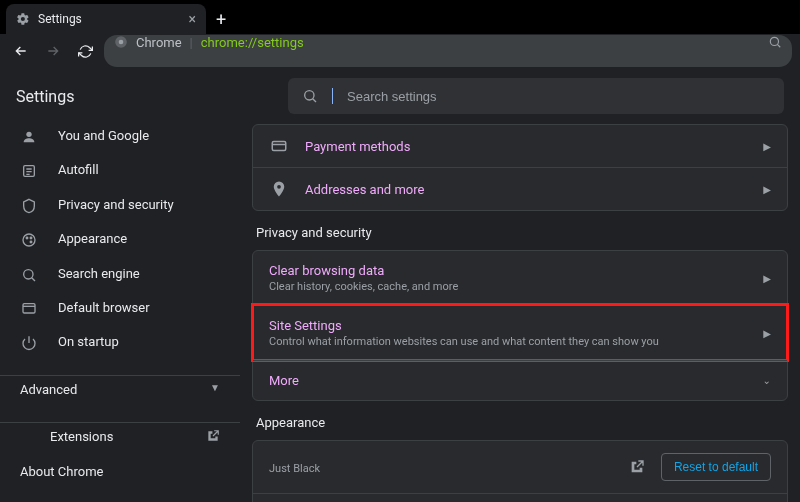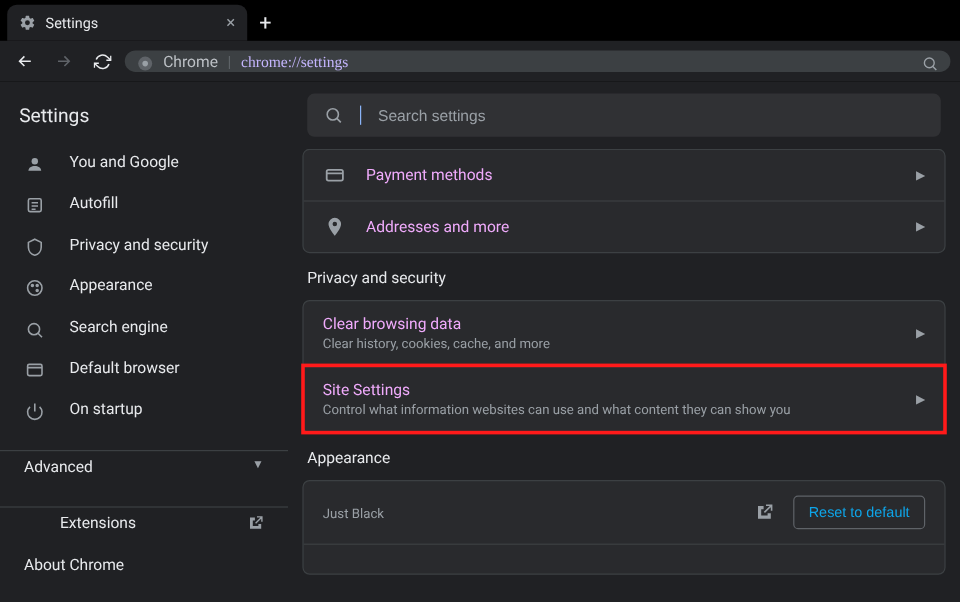--- a/index.html
+++ b/index.html
@@ -21,40 +21,40 @@
   .tab .close { margin-left: auto; color: #9aa0a6; font-size: 14px; }
   .newtab { color: #e8eaed; font-size: 18px; padding: 0 10px; height: 30px; display:flex; align-items:center; }
   
   .toolbar {
     background: #202124; height: 34px; display: flex; align-items: center;
     padding: 0 8px; gap: 6px;
   }
   .navbtn { width: 26px; height: 26px; display:flex; align-items:center; justify-content:center; color:#9aa0a6; border-radius:50%; }
   .navbtn.active { color:#e8eaed; }
   .omnibox {
-    flex: 1; height: 18px; background: #3c4043; border-radius: 13px;
-    display: flex; align-items: flex-end; padding: 0 10px; gap: 8px; color:#9aa0a6;
+    flex: 1; height: 32px; background: #3c4043; border-radius: 13px;
+    display: flex; align-items: flex-start; padding: 0 10px; gap: 8px; color:#9aa0a6;
   }
   .omnibox .chip { color:#bdc1c6; }
   .omnibox .divider { color:#5f6368; }
-  .omnibox .path { color:#c4b5fd;font-family:Liberation Serif, serif; }
+  .omnibox .path { color:#84cc16; }
   .omnibox .search-right { margin-left:auto; }
   
   .app {
     background:#202124; height: calc(502px - 34px - 34px);
     display:flex; flex-direction:column;
   }
   .app-header {
     display:flex; align-items:center; height:56px; padding: 0 16px; gap:16px;
   }
   .app-title { font-size:16px; color:#e8eaed; width: 224px; }
   .search-wrap { flex:1; }
   .search {
     background:#303134; height:36px; border-radius:6px;
-    display:flex; align-items:center; padding:0 14px; gap:14px; color:#9aa0a6;
+    display:flex; align-items:center; padding:0 14px; gap:14px; color:#9aa0a6;margin-left:32px;
   }
   .search input {
     background:transparent; border:none; outline:none; color:#e8eaed;
     font-size:13px; flex:1; caret-color:#8ab4f8;
   }
   .search input::placeholder { color:#9aa0a6; }
   .cursor { width:1px; height:16px; background:#8ab4f8; }
   .content { display:flex; flex:1; overflow:hidden; }
   
   .sidebar { width: 240px; padding: 4px 0; display:flex; flex-direction:column; font-size:13px; }
@@ -281,20 +281,26 @@
           </div>
           <span class="chev">▶</span>
         </div>
         <div class="row highlight">
           <div class="body">
             <div class="label">Site Settings</div>
             <div class="sub">Control what information websites can use and what content they can show you</div>
           </div>
           <span class="chev">▶</span>
         </div>
+        <div class="row">
+          <div class="body">
+              <div class="label">More</div>
+            </div>
+          <span class="chev" style="font-size:10px">⌄</span>
+        </div>
       </div>
 
       <div class="section-title">Appearance</div>
       <div class="card">
         <div class="row">
           <div class="body">
             <div class="sub">Just Black</div>
           </div>
           <span class="open-ext">
             <svg width="16" height="16" viewBox="0 0 24 24" fill="none" stroke="#9aa0a6" stroke-width="2">

